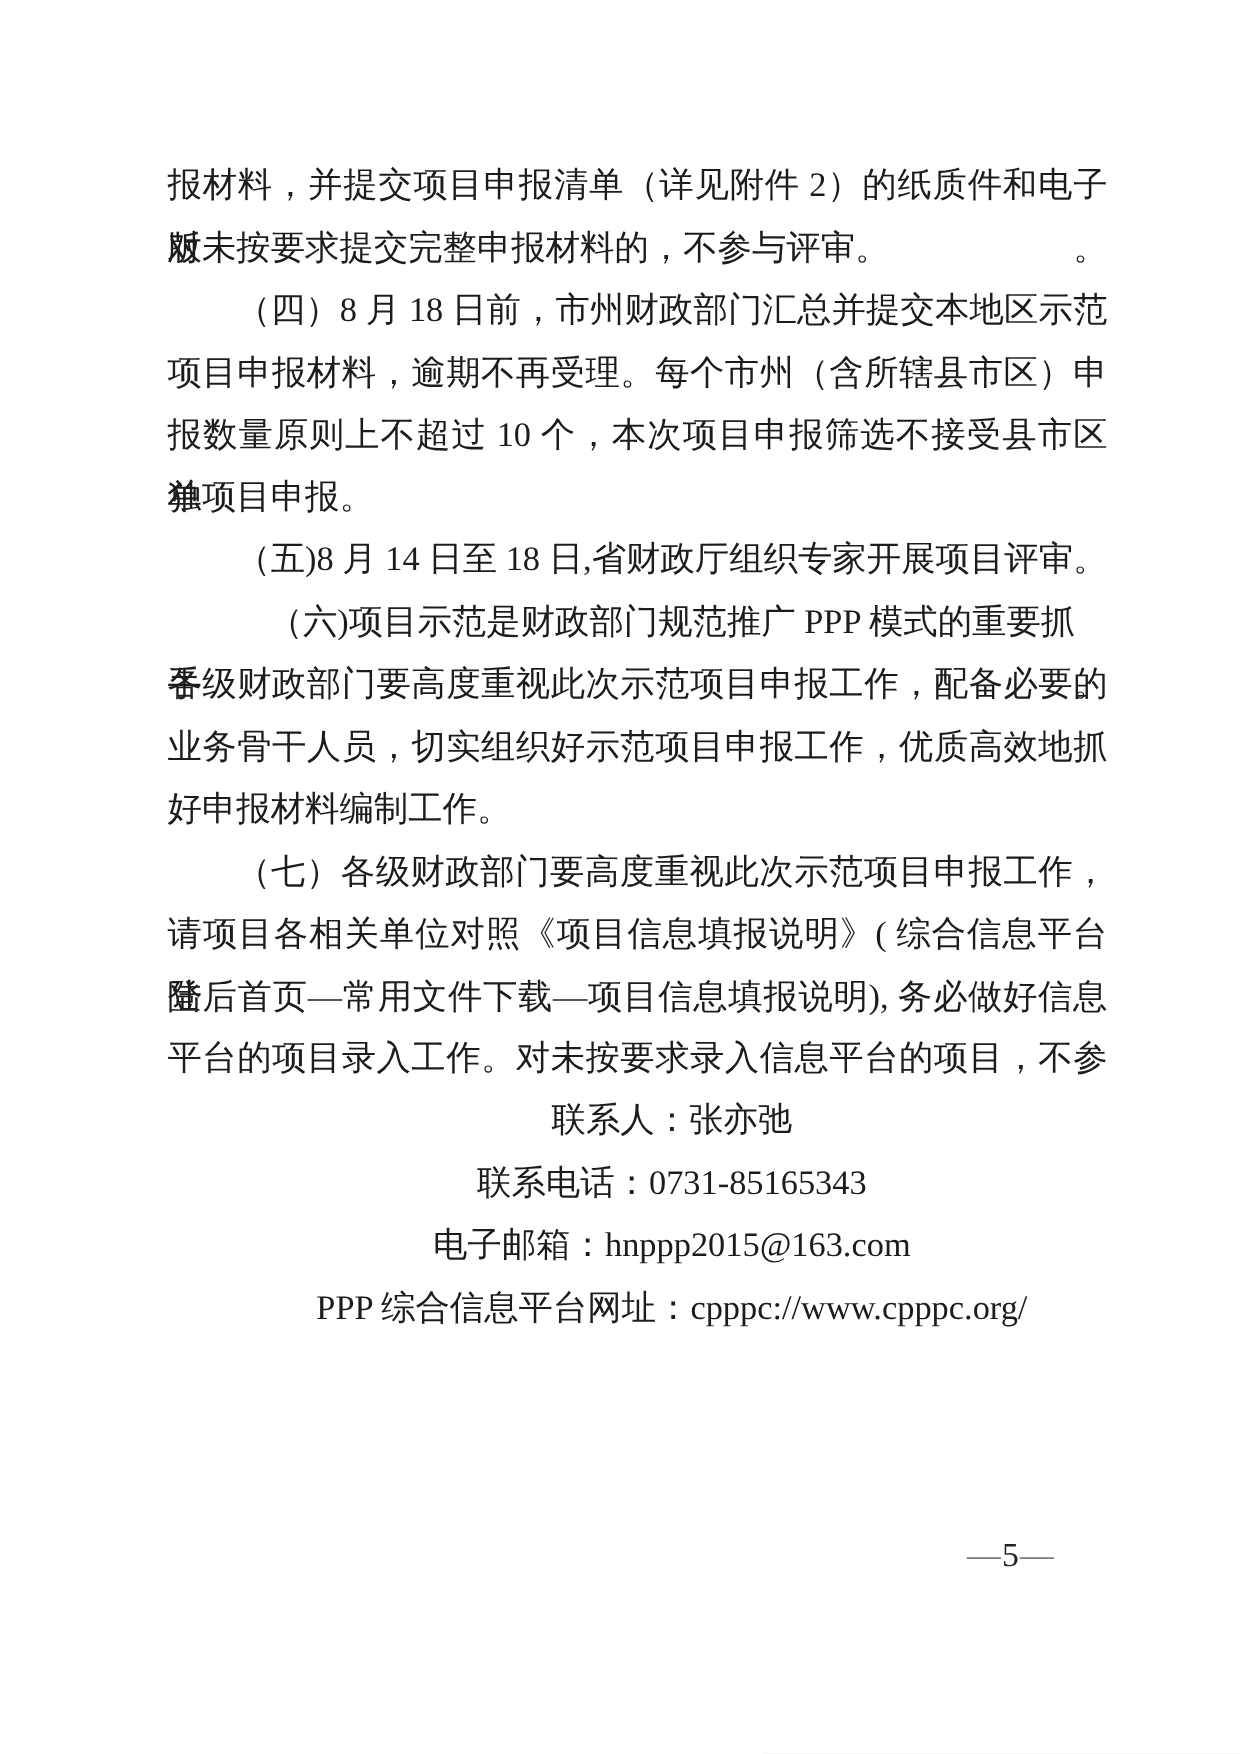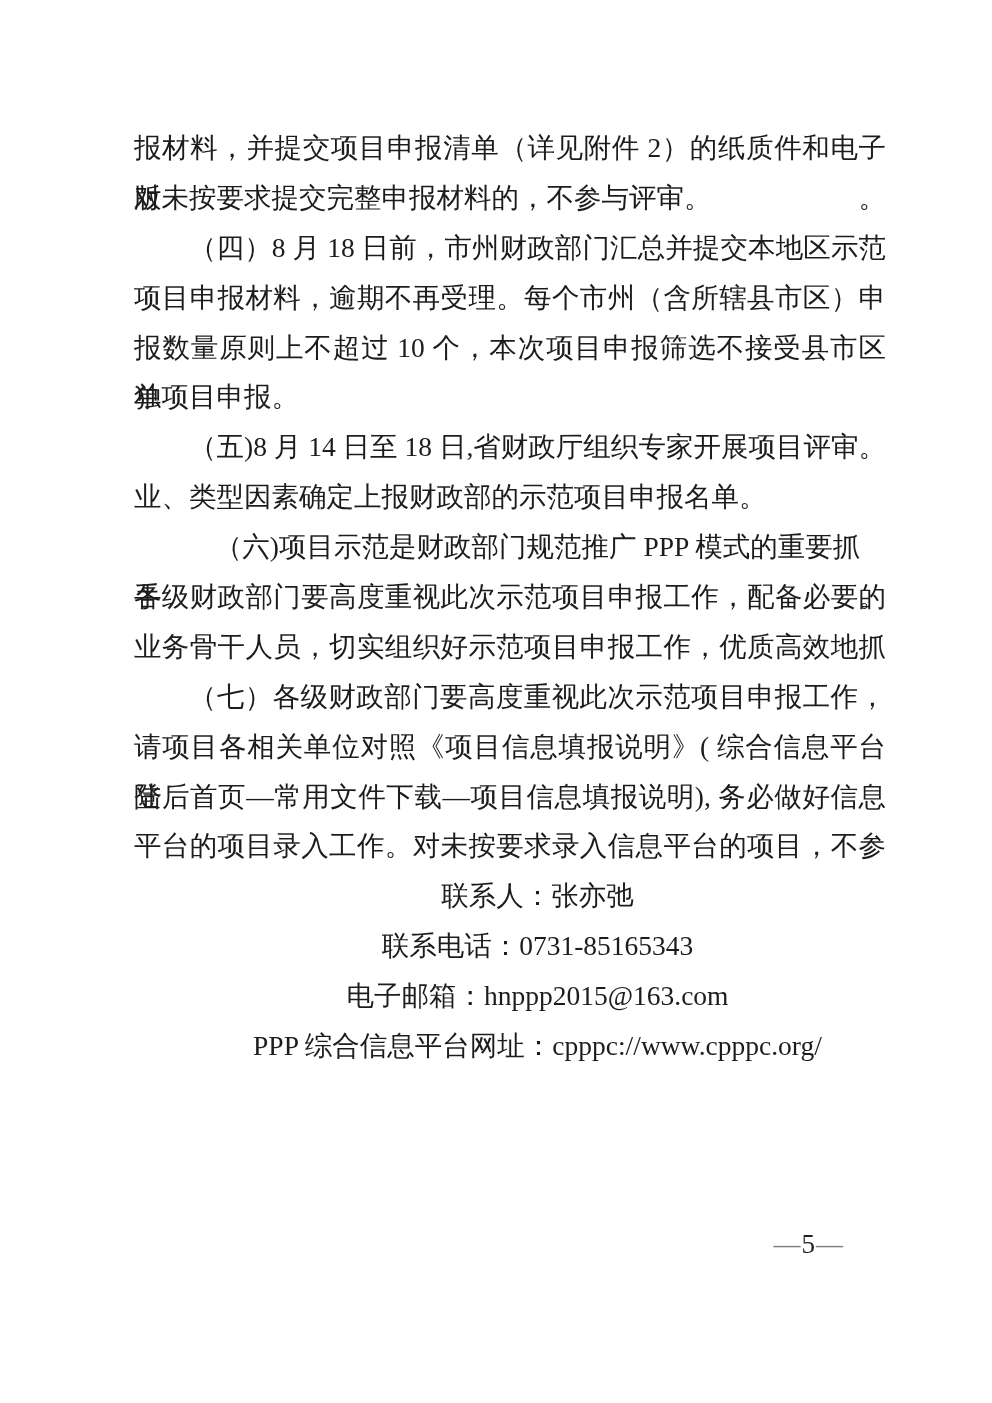--- a/index.html
+++ b/index.html
@@ -69,26 +69,26 @@
         <div class="line">对未按要求提交完整申报材料的，不参与评审。</div>
       </div>
       <div class="paragraph">
         <div class="line justify indent">（四）8 月 18 日前，市州财政部门汇总并提交本地区示范</div>
         <div class="line justify">项目申报材料，逾期不再受理。每个市州（含所辖县市区）申</div>
         <div class="line justify">报数量原则上不超过 10 个，本次项目申报筛选不接受县市区单</div>
         <div class="line">独项目申报。</div>
       </div>
       <div class="paragraph">
         <div class="line justify indent">（五)8 月 14 日至 18 日,省财政厅组织专家开展项目评审。</div>
-        <div class="line">业、类型因素确定上报财政部的示范项目申报名单。</div>
       </div>
       <div class="paragraph">
         <div class="line justify indent">（六)项目示范是财政部门规范推广 PPP 模式的重要抓手。</div>
         <div class="line justify">各级财政部门要高度重视此次示范项目申报工作，配备必要的</div>
         <div class="line justify">业务骨干人员，切实组织好示范项目申报工作，优质高效地抓</div>
+        <div class="line">好申报材料编制工作。</div>
       </div>
       <div class="paragraph">
         <div class="line justify indent">（七）各级财政部门要高度重视此次示范项目申报工作，</div>
         <div class="line justify">请项目各相关单位对照《项目信息填报说明》( 综合信息平台登</div>
         <div class="line justify">陆后首页—常用文件下载—项目信息填报说明), 务必做好信息</div>
         <div class="line justify">平台的项目录入工作。对未按要求录入信息平台的项目，不参</div>
       </div>
       <div class="line indent">联系人：张亦弛</div>
       <div class="line indent">联系电话：0731-85165343</div>
       <div class="line indent">电子邮箱：hnppp2015@163.com</div>

